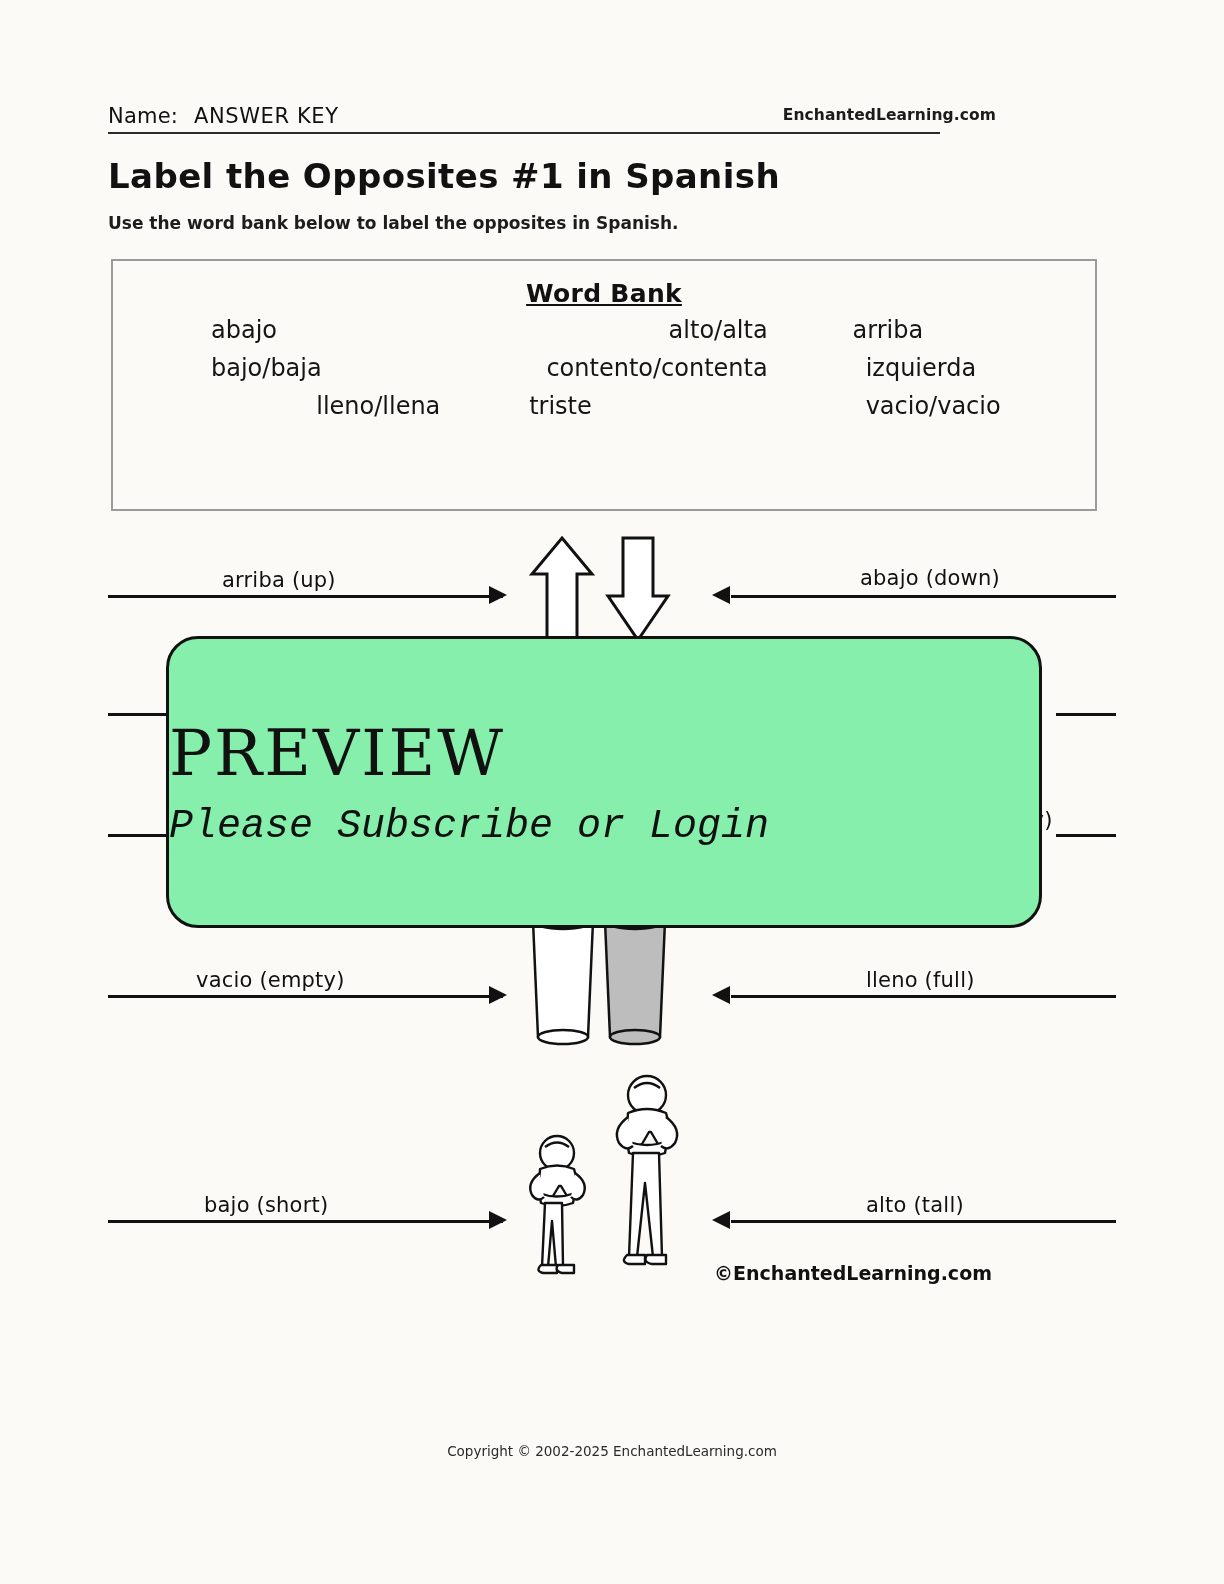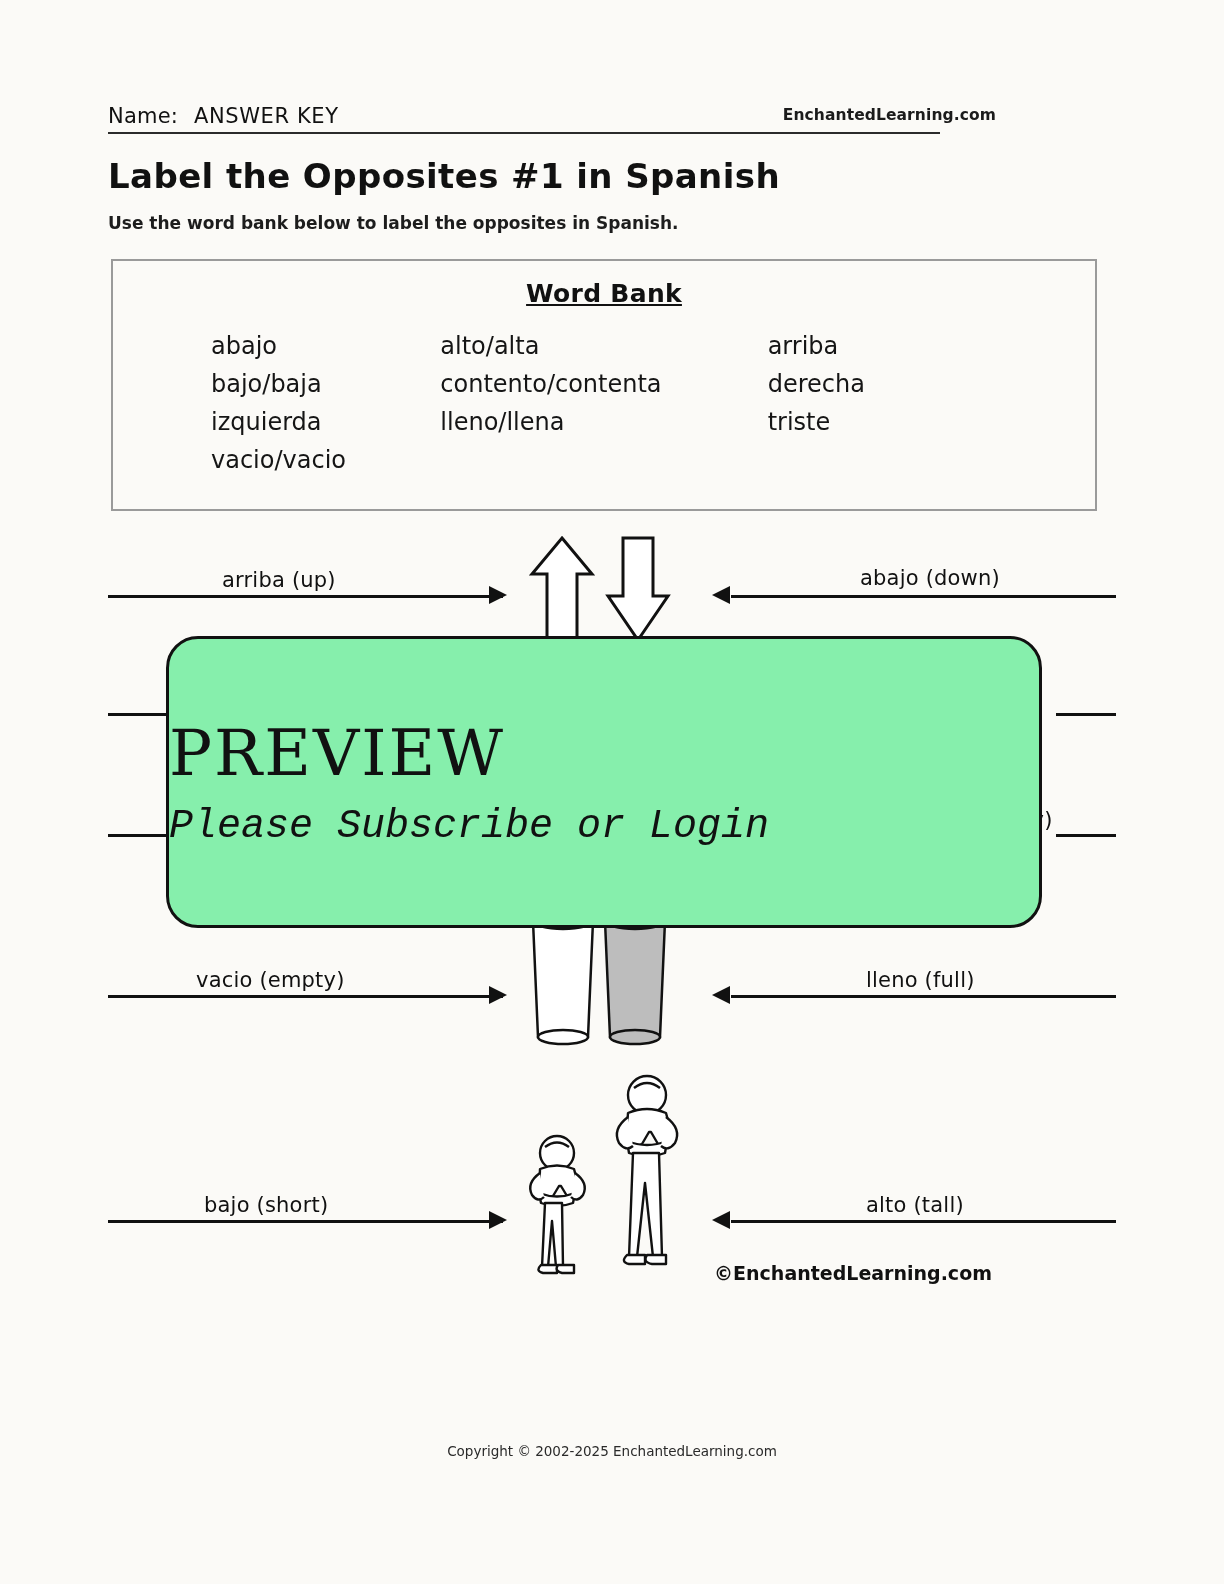--- a/index.html
+++ b/index.html
@@ -84,33 +84,33 @@
   }
   .wb-title {
     text-align: center;
     font-size: 25px;
     font-weight: bold;
     margin-top: 18px;
     text-decoration: underline;
     letter-spacing: 0.3px;
   }
   .wb-grid {
-    margin-top: 24px;
+    margin-top: 8px;
     display: grid;
     grid-template-columns: 1fr 1fr 1fr;
     row-gap: 10px;
     font-size: 24px;
     color: #151515;
   }
   .wb-cell {
-    text-align: left;
+    text-align: right;
     min-height: 28px;
   }
   .wb-c1 { text-align: left; padding-left: 98px; }
-  .wb-c3 { text-align: left; padding-right: 87px; }
+  .wb-c3 { text-align: center; padding-right: 87px; }
 
   
   .ws {
     position: absolute;
     left: 0;
     top: 520px;
     width: 1224px;
     height: 810px;
   }
   .rowline {
@@ -230,21 +230,20 @@
 
   <div class="wordbank">
     <div class="wb-title">Word Bank</div>
     <div class="wb-grid">
       <div class="wb-cell wb-c1">abajo</div>
       <div class="wb-cell wb-c2">alto/alta</div>
       <div class="wb-cell wb-c3">arriba</div>
 
       <div class="wb-cell wb-c1">bajo/baja</div>
       <div class="wb-cell wb-c2">contento/contenta</div>
-      <div class="wb-cell wb-c3">derecha</div>
 
       <div class="wb-cell wb-c1">izquierda</div>
       <div class="wb-cell wb-c2">lleno/llena</div>
       <div class="wb-cell wb-c3">triste</div>
 
       <div class="wb-cell wb-c1">vacio/vacio</div>
       <div class="wb-cell wb-c2"></div>
       <div class="wb-cell wb-c3"></div>
     </div>
   </div>

